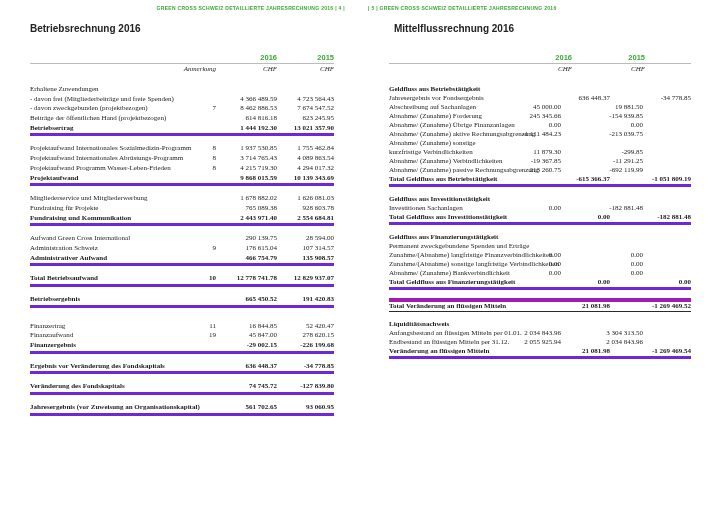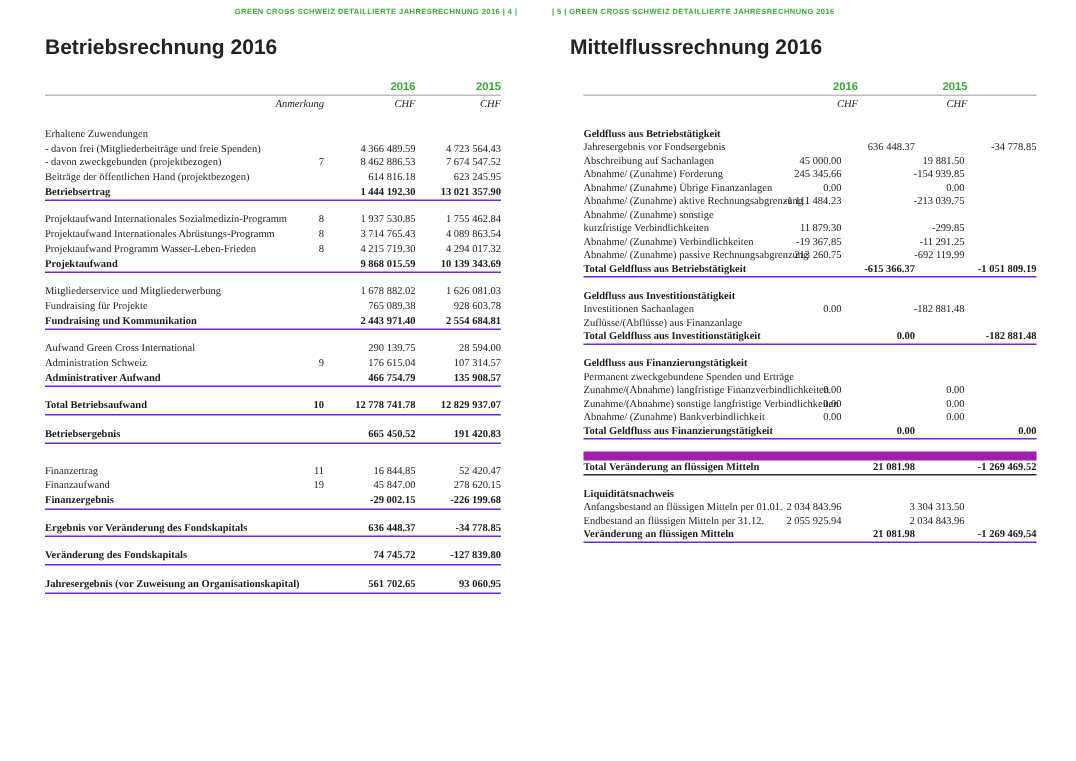--- a/index.html
+++ b/index.html
@@ -14,24 +14,24 @@
 
   .running{
     position:absolute;top:5px;font-family:"Liberation Sans",sans-serif;
     font-size:5px;letter-spacing:.3px;color:#3aa935;font-weight:bold;white-space:nowrap;
   }
   #left-page .running{right:13px;text-align:right;}
   #right-page .running{left:10px;}
 
   .title{
     position:absolute;top:23px;left:30px;
-    font-family:"Liberation Sans",sans-serif;font-size:14px;font-weight:bold;color:#222;
+    font-family:"Liberation Sans",sans-serif;font-size:10px;font-weight:bold;color:#222;
     letter-spacing:0;white-space:nowrap;
   }
-  #right-page .title{left:22px;}
+  #right-page .title{left:36px;}
 
   .content{position:absolute;top:53px;}
   #left-page .content{left:30px;width:304px;}
   #right-page .content{left:31px;width:302px;}
 
   .years-row{position:relative;height:10px;line-height:10px;border-bottom:1px solid #bcbcbc;}
   .years-row .yr{
     position:absolute;font-family:"Liberation Sans",sans-serif;font-weight:bold;
     font-size:7.5px;color:#3aa935;white-space:nowrap;
   }
@@ -53,22 +53,22 @@
 
   
   .c-anm{right:118px}
   .c-l16{right:57px}
   .c-l15{right:0}
   .c-s16{right:130px}
   .c-m16{right:81px}
   .c-s15{right:48px}
   .c-m15{right:0}
 
-  .total{font-weight:bold;border-bottom:1px solid #6d28d9;}
-  .total-top{font-weight:bold;border-top:6px solid #a21caf;border-bottom:1px solid #2a2a2a;text-decoration:underline;}
+  .total{font-weight:bold;border-bottom:3px solid #6d28d9;}
+  .total-top{font-weight:bold;border-top:4px solid #a21caf;border-bottom:1px solid #2a2a2a;text-decoration:underline;}
   .section{font-weight:bold;}
   .spacer{height:8px !important;border:none;}
   .spacer-lg{height:14px !important;border:none;}
 </style>
 </head>
 <body>
 
 <div id="left-page" class="page">
   <div class="running">GREEN CROSS SCHWEIZ DETAILLIERTE JAHRESRECHNUNG 2016 | 4 |</div>
   <div class="title">Betriebsrechnung 2016</div>
@@ -283,23 +283,20 @@
         </div>
         <div class="trow spacer"></div>
         <div class="trow section">
           <span class="lab">Geldfluss aus Investitionstätigkeit</span>
         </div>
         <div class="trow">
           <span class="lab">Investitionen Sachanlagen</span>
           <span class="num c-s16">0.00</span>
           <span class="num c-s15">-182 881.48</span>
         </div>
-        <div class="trow">
-          <span class="lab">Zuflüsse/(Abflüsse) aus Finanzanlage</span>
-        </div>
         <div class="trow total">
           <span class="lab">Total Geldfluss aus Investitionstätigkeit</span>
           <span class="num c-m16">0.00</span>
           <span class="num c-m15">-182 881.48</span>
         </div>
         <div class="trow spacer"></div>
         <div class="trow section">
           <span class="lab">Geldfluss aus Finanzierungstätigkeit</span>
         </div>
         <div class="trow">

